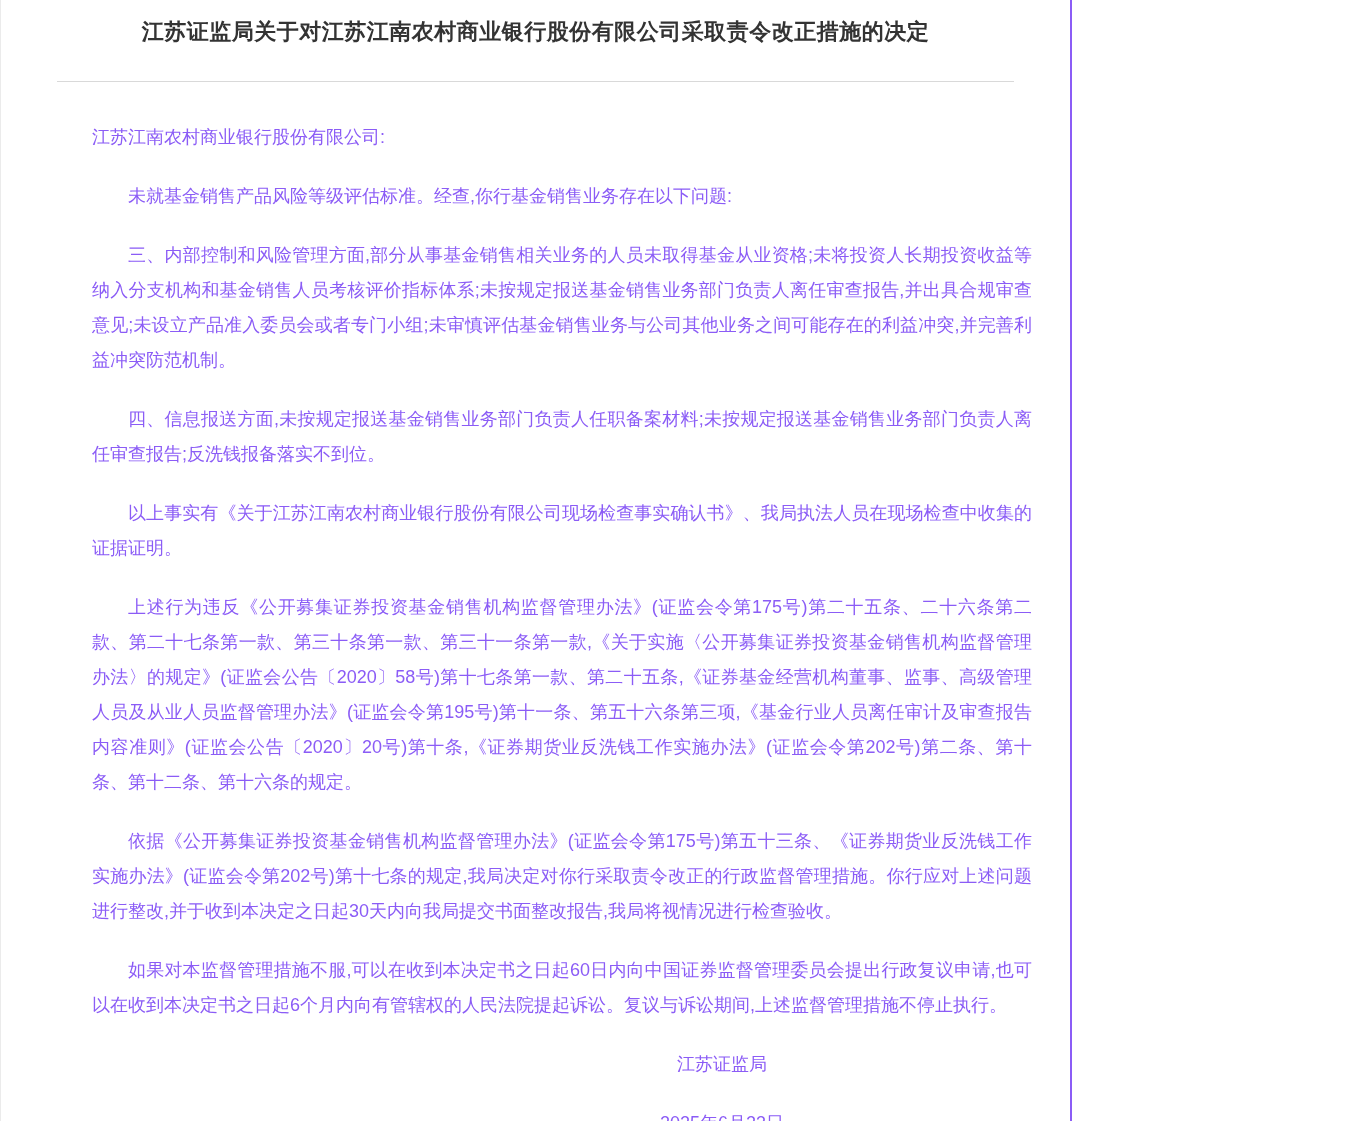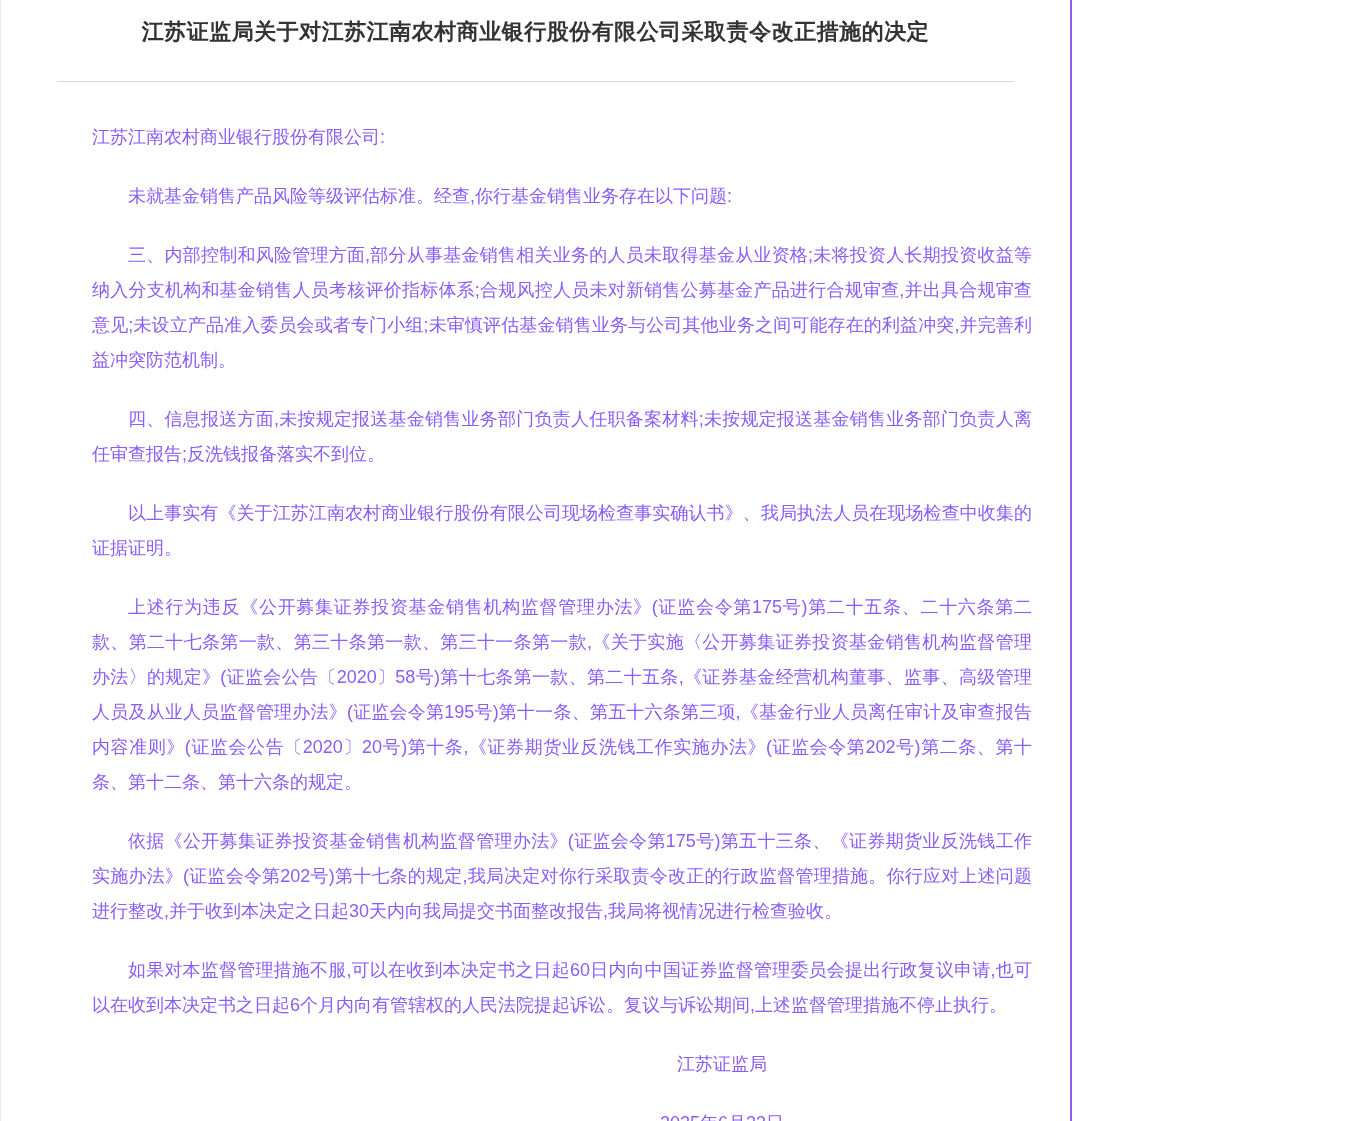--- a/index.html
+++ b/index.html
@@ -62,21 +62,21 @@
 
   <hr class="divider">
 
   <div class="content">
     <p>江苏江南农村商业银行股份有限公司:</p>
 
     <p class="indent">未就基金销售产品风险等级评估标准。经查,你行基金销售业务存在以下问题:</p>
 
 
 
-    <p class="indent">三、内部控制和风险管理方面,部分从事基金销售相关业务的人员未取得基金从业资格;未将投资人长期投资收益等纳入分支机构和基金销售人员考核评价指标体系;合规风控人员未对新销售公募基金产品进行合规审查,并出具合规审查意见;未设立产品准入委员会或者专门小组;未审慎评估基金销售业务与公司其他业务之间可能存在的利益冲突,并完善利益冲突防范机制。</p>
+    <p class="indent">三、内部控制和风险管理方面,部分从事基金销售相关业务的人员未取得基金从业资格;未将投资人长期投资收益等纳入分支机构和基金销售人员考核评价指标体系;未按规定报送基金销售业务部门负责人离任审查报告,并出具合规审查意见;未设立产品准入委员会或者专门小组;未审慎评估基金销售业务与公司其他业务之间可能存在的利益冲突,并完善利益冲突防范机制。</p>
 
     <p class="indent">四、信息报送方面,未按规定报送基金销售业务部门负责人任职备案材料;未按规定报送基金销售业务部门负责人离任审查报告;反洗钱报备落实不到位。</p>
 
     <p class="indent">以上事实有《关于江苏江南农村商业银行股份有限公司现场检查事实确认书》、我局执法人员在现场检查中收集的证据证明。</p>
 
     <p class="indent">上述行为违反《公开募集证券投资基金销售机构监督管理办法》(证监会令第175号)第二十五条、二十六条第二款、第二十七条第一款、第三十条第一款、第三十一条第一款,《关于实施〈公开募集证券投资基金销售机构监督管理办法〉的规定》(证监会公告〔2020〕58号)第十七条第一款、第二十五条,《证券基金经营机构董事、监事、高级管理人员及从业人员监督管理办法》(证监会令第195号)第十一条、第五十六条第三项,《基金行业人员离任审计及审查报告内容准则》(证监会公告〔2020〕20号)第十条,《证券期货业反洗钱工作实施办法》(证监会令第202号)第二条、第十条、第十二条、第十六条的规定。</p>
 
     <p class="indent">依据《公开募集证券投资基金销售机构监督管理办法》(证监会令第175号)第五十三条、《证券期货业反洗钱工作实施办法》(证监会令第202号)第十七条的规定,我局决定对你行采取责令改正的行政监督管理措施。你行应对上述问题进行整改,并于收到本决定之日起30天内向我局提交书面整改报告,我局将视情况进行检查验收。</p>
 
     <p class="indent">如果对本监督管理措施不服,可以在收到本决定书之日起60日内向中国证券监督管理委员会提出行政复议申请,也可以在收到本决定书之日起6个月内向有管辖权的人民法院提起诉讼。复议与诉讼期间,上述监督管理措施不停止执行。</p>

